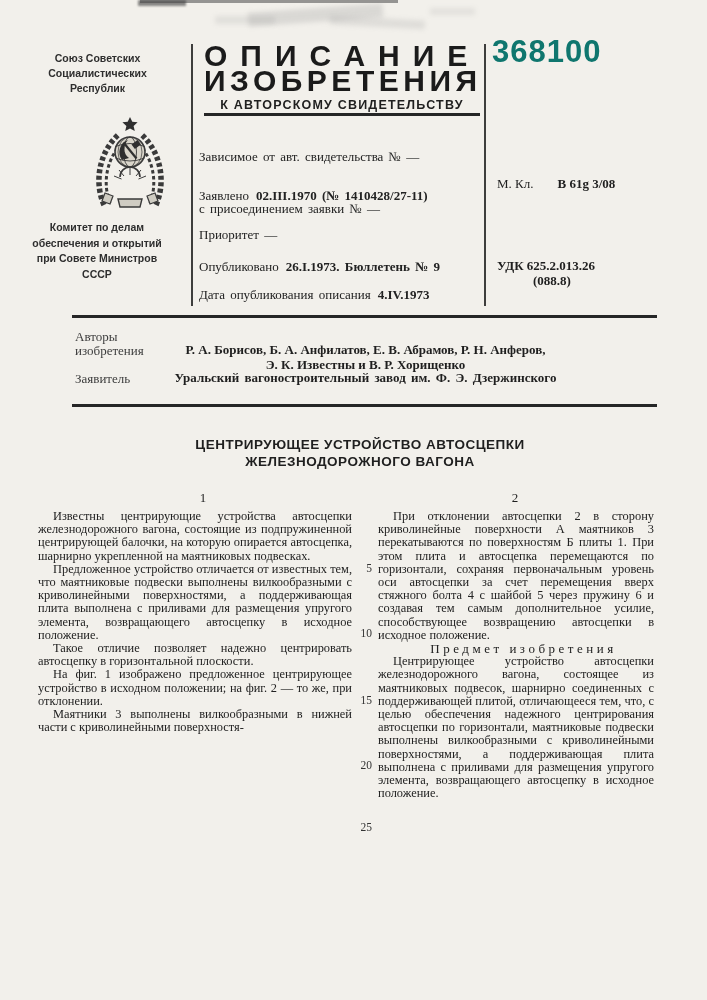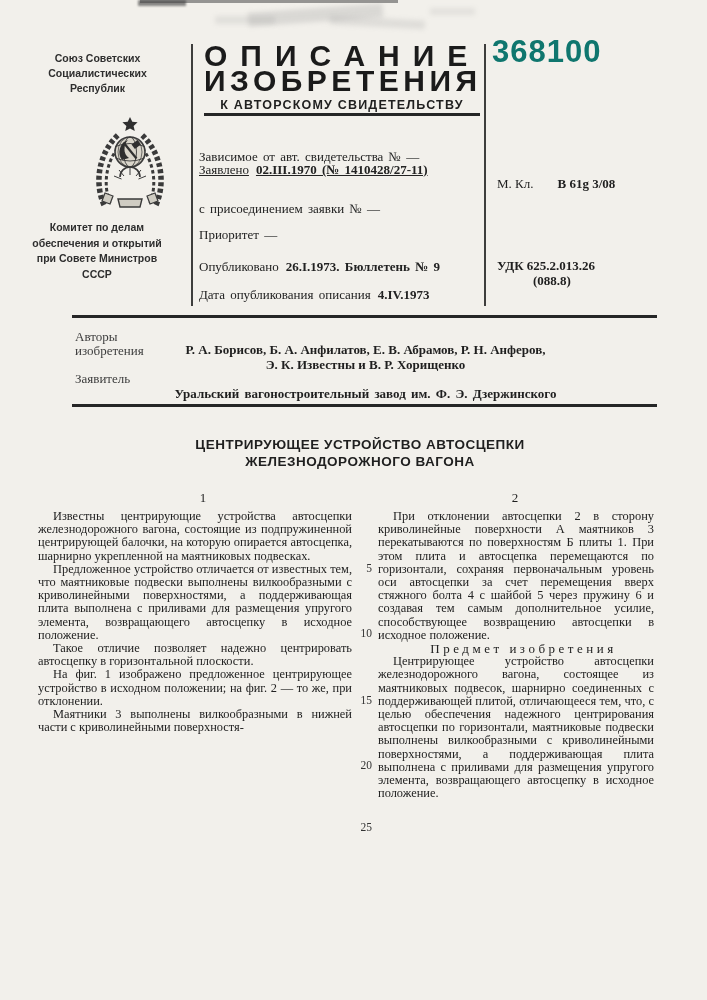--- a/index.html
+++ b/index.html
@@ -30,38 +30,38 @@
   .committee span{display:block;}
   
   .doc1{position:absolute;left:204px;top:41px;font:700 30px/1 "Liberation Sans","DejaVu Sans",sans-serif;
         letter-spacing:13px;white-space:nowrap;color:#1b1b1b;}
   .doc2{position:absolute;left:204px;top:66px;font:700 30px/1 "Liberation Sans","DejaVu Sans",sans-serif;
         letter-spacing:4.5px;white-space:nowrap;color:#1b1b1b;}
   .subtype{position:absolute;left:204px;top:98px;width:276px;text-align:center;
         font:700 12.5px/1.2 "Liberation Sans","DejaVu Sans",sans-serif;letter-spacing:1.2px;}
   .subrule{position:absolute;left:204px;top:113px;width:276px;height:2.5px;background:#262626;}
   .hrow{position:absolute;left:199px;width:284px;font-size:13px;white-space:nowrap;color:#222;word-spacing:2px;}
-  .r-dep{top:149px;} .r-filed{top:162px;text-decoration:underline;} .r-join{top:201px;}
+  .r-dep{top:149px;} .r-filed{top:188px;} .r-join{top:201px;}
   .r-prio{top:227px;} .r-pub{top:259px;} .r-date{top:287px;}
   .bv{font-weight:700;margin-left:7px;}
   
   .patnum{position:absolute;left:492px;top:36px;font:700 31px/1 "Liberation Sans","DejaVu Sans",sans-serif;
         letter-spacing:1px;color:#0f766e;}
   .mkl{position:absolute;left:497px;top:176px;font-size:13px;white-space:nowrap;}
   .mkl .bv{margin-left:24px;font-family:Liberation Serif, serif;}
   .udk{position:absolute;left:497px;top:259px;font-size:13px;font-weight:700;line-height:14.5px;}
   .udk .l2{display:block;margin-left:36px;}
   
   .alabel{position:absolute;left:75px;font-size:13px;color:#3c3c3c;}
   .al1{top:329px;} .al2{top:343px;} .al3{top:371px;}
   .names{position:absolute;left:168px;top:342px;width:395px;text-align:center;
          font-size:13px;font-weight:700;line-height:15px;}
   .names span{display:block;}
   .applicant{position:absolute;left:168px;top:370px;width:395px;text-align:center;
-         font-size:13px;font-weight:700;word-spacing:2px;margin-top:16px;}
+         font-size:13px;font-weight:700;word-spacing:2px;}
   
   .title{position:absolute;left:60px;top:436px;width:600px;text-align:center;
          font:700 13.5px/17px "Liberation Sans","DejaVu Sans",sans-serif;letter-spacing:.5px;}
   .title span{display:block;}
   
   .marker{position:absolute;top:490px;width:14px;text-align:center;font-size:13px;}
   .mk1{left:196px;} .mk2{left:508px;}
   .bodycol{position:absolute;top:510px;font-size:12.4px;line-height:13.2px;
            text-align:justify;color:#222;}
   .c1{left:38px;width:314px;} .c2{left:378px;width:276px;}

